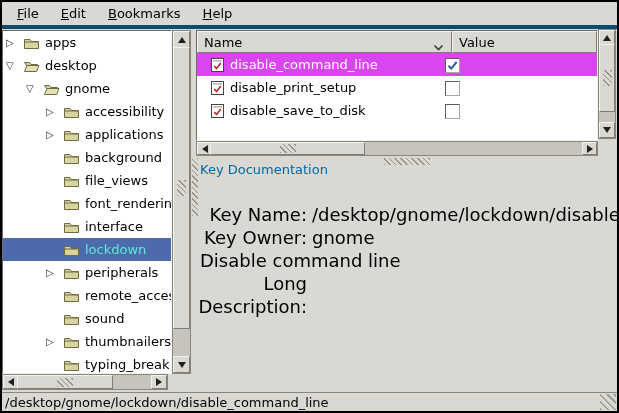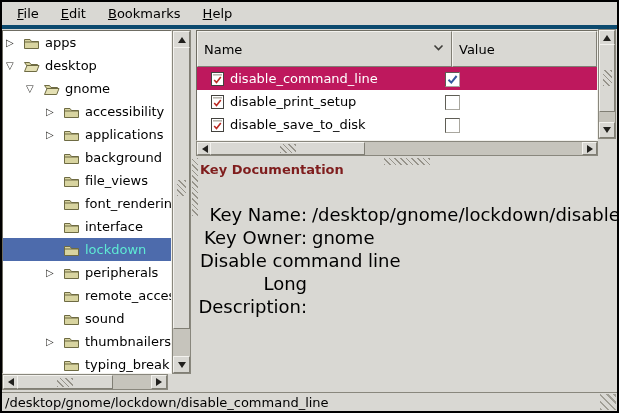--- a/index.html
+++ b/index.html
@@ -39,34 +39,34 @@
 
   
   .vsplit{left:189px;top:28px;width:8px;height:360px;}
   .vsplit .grip{position:absolute;left:1px;top:128px;width:6px;height:58px;}
   .hsplit{left:194px;top:154px;width:421px;height:10px;}
   .hsplit .grip{position:absolute;left:188px;top:2px;width:46px;height:7px;}
 
   
   .key-table{left:194px;top:28px;width:402px;height:111px;background:#fff;
              border:1px solid;border-color:#6f6d63 #f2f1ec #f2f1ec #6f6d63;overflow:hidden;}
-  .th-row{display:flex;height:36px;text-align:center;}
+  .th-row{display:flex;height:22px;text-align:center;}
   .th{background:#d9d8d3;border:1px solid;border-color:#f3f2ee #807e74 #807e74 #f3f2ee;
       display:flex;align-items:center;padding:0 6px;position:relative;}
   .th-name{width:241px;flex:none;}
   .th-value{flex:1;}
   .sorticon{position:absolute;right:7px;top:8px;}
   .t-row{position:relative;display:flex;align-items:center;height:23px;}
-  .t-row.selected{background:#be185d;color:#fff;}
+  .t-row.selected{background:#d946ef;color:#fff;}
   .keyicon{display:inline-flex;margin:0 6px 0 14px;flex:none;}
   .checkbox{position:absolute;left:248px;top:5px;width:13px;height:13px;background:#fff;
             border:1px solid;border-color:#5f5d55 #a9a79f #a9a79f #5f5d55;}
 
   
-  .doc-title{left:198px;top:160px;font-weight:bold;color:#7f1d1d;}
+  .doc-title{left:198px;top:160px;font-weight:normal;color:#0369a1;}
   .doc-fields{left:193px;top:201px;width:420px;font-size:18px;line-height:23px;}
   .doc-row{display:flex;align-items:flex-start;}
   .doc-label{width:112px;flex:none;text-align:right;}
   .doc-value{margin-left:5px;white-space:nowrap;}
   .doc-value div{white-space:nowrap;}
 
   
   .statusbar{left:0;top:390px;width:615px;height:19px;border-top:1px solid #89877d;
              display:flex;align-items:center;padding-left:3px;}
   .resize-grip{position:absolute;right:1px;bottom:1px;width:16px;height:16px;

